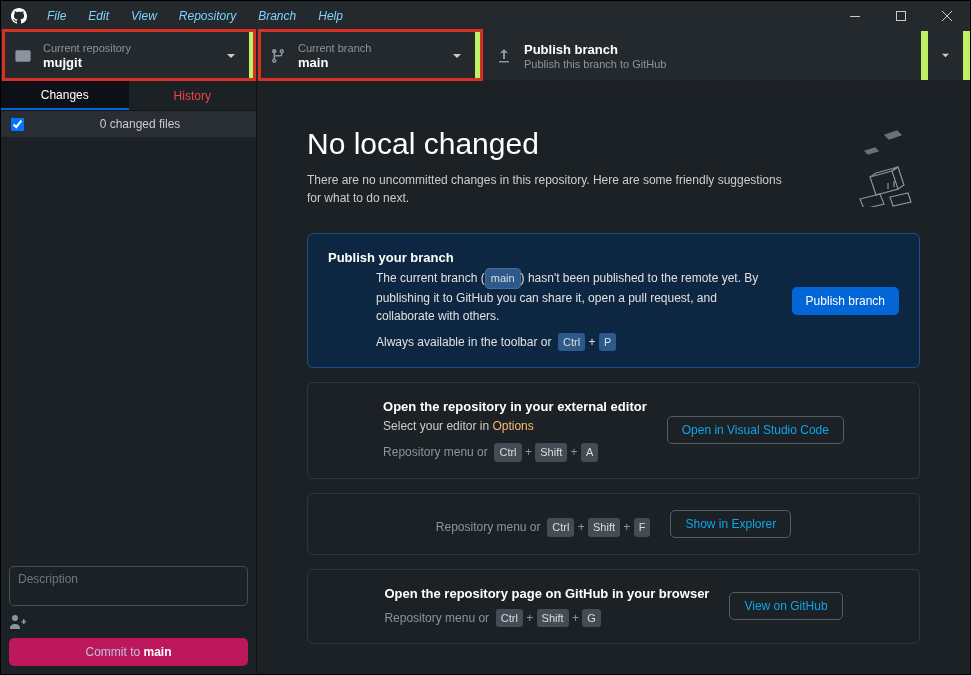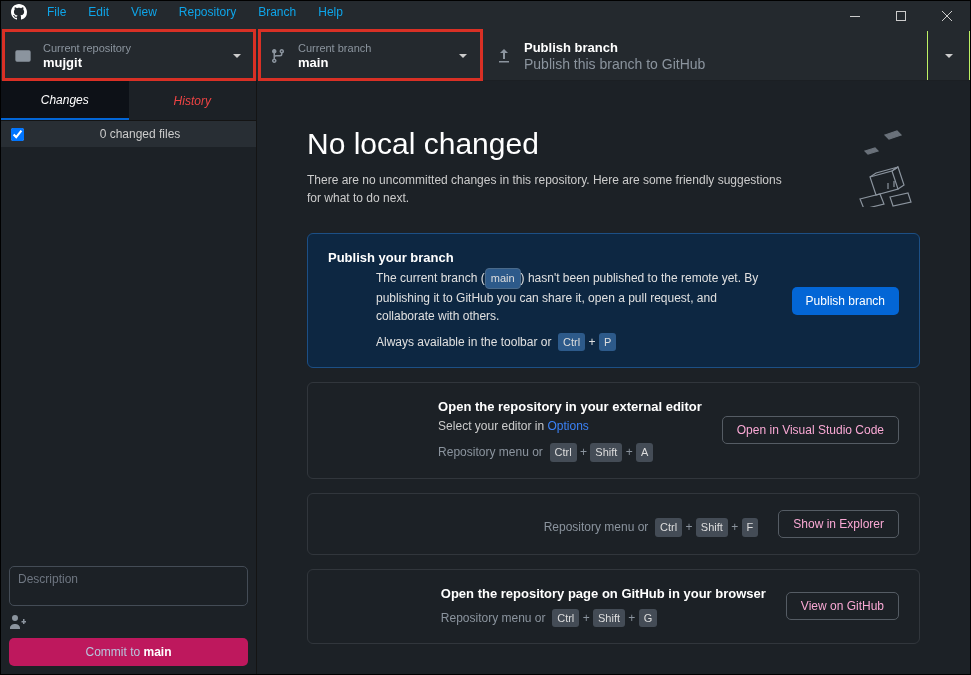--- a/index.html
+++ b/index.html
@@ -1,49 +1,49 @@
 <!DOCTYPE html>
 <html><head>
 <meta charset="utf-8">
 <style>
   * { margin: 0; padding: 0; box-sizing: border-box; }
   body { font-family: -apple-system, BlinkMacSystemFont, "Segoe UI", Helvetica, Arial, sans-serif; background: #1c2126; color: #f0f0f0; width: 971px; height: 675px; overflow: hidden; font-size: 12px; }
   .window { display: flex; flex-direction: column; height: 100%; border: 1px solid #000; }
   
   
-  .titlebar { height: 30px; background: #24292e; display: flex; align-items: flex-start; justify-content: space-between; padding: 0 0 0 10px; color: #0ea5e9; }
+  .titlebar { height: 30px; background: #24292e; display: flex; align-items: center; justify-content: space-between; padding: 0 0 0 10px; color: #7dd3fc; font-style: italic; }
   .titlebar-left { display: flex; align-items: center; gap: 10px; }
   .menu { display: flex; gap: 2px; }
   .menu-item { padding: 4px 10px; cursor: default; font-size: 12px; }
   .window-controls { display: flex; }
   .win-ctrl { width: 46px; height: 30px; display: flex; align-items: center; justify-content: center; cursor: default; }
   
   
   .toolbar { display: flex; background: #24292e; border-bottom: 1px solid #1b1f23; height: 50px; }
-  .toolbar-sec { display: flex; align-items: center; padding: 0 14px; border-right: 1px solid #bef264; cursor: default; position: relative; }
+  .toolbar-sec { display: flex; align-items: center; padding: 0 14px; border-right: 7px solid #bef264; cursor: default; position: relative; }
   .toolbar-sec.repo { width: 255px; }
   .toolbar-sec.branch { width: 226px; }
   .toolbar-sec.action { flex: 1; }
   .toolbar-sec.extra { width: 42px; justify-content: center; }
   .sec-icon { width: 16px; height: 16px; margin-right: 12px; flex-shrink: 0; }
   .sec-text { display: flex; flex-direction: column; gap: 1px; }
   .sec-label { font-size: 11px; color: #8b949e; }
   .sec-value { font-size: 13px; font-weight: 600; color: #fff; }
-  .sec-sub { font-size: 14px; color: #8b949e; }
+  .sec-sub { font-size: 11px; color: #8b949e; }
   .dropdown-arrow { margin-left: auto; width: 8px; height: 8px; }
   .highlight-box { position: absolute; border: 3px solid #d93025; pointer-events: none; }
   .hl1 { top: 29px; left: 2px; width: 254px; height: 52px; }
   .hl2 { top: 29px; left: 258px; width: 225px; height: 52px; }
   
   
   .body { display: flex; flex: 1; min-height: 0; }
   
   
   .sidebar { width: 256px; background: #1c2126; border-right: 1px solid #141414; display: flex; flex-direction: column; }
-  .tabs { display: flex; height: 40px; border-bottom: 1px solid #141414; font-style: italic; }
+  .tabs { display: flex; height: 30px; border-bottom: 1px solid #141414; }
   .tab { flex: 1; display: flex; align-items: center; justify-content: center; font-size: 12px; cursor: default; color: #ef4444; }
   .tab.active { background: #0d1117; border-bottom: 2px solid #0366d6; color: #fff; }
   .files-header { display: flex; align-items: center; padding: 6px 10px; background: #282e34; font-size: 12px; }
   .files-header input[type=checkbox] { margin-right: 10px; }
   .files-count { flex: 1; text-align: center; color: #ccc; }
   .file-list { flex: 1; }
   .commit-form { padding: 8px; display: flex; flex-direction: column; gap: 8px; }
   .summary-row { display: flex; gap: 6px; align-items: center; }
   .avatar { width: 28px; height: 28px; border-radius: 50%; background: radial-gradient(circle at 30% 30%, #7b9fd6, #c47bd6, #7b9fd6); border: 1px solid #444; flex-shrink: 0; }
   .text-input { flex: 1; background: #1c2126; border: 1px solid #444c56; border-radius: 5px; padding: 5px 8px; color: #ccc; font-size: 12px; font-family: inherit; }
@@ -54,33 +54,33 @@
   .commit-btn { background: #be185d; border: none; border-radius: 5px; padding: 7px; color: #b8c5dd; font-size: 12px; cursor: default; }
   .commit-btn b { color: #fff; font-weight: 600; }
   
   
   .main { flex: 1; background: #1c2126; overflow-y: auto; padding: 46px 50px 30px 50px; }
   .hero { display: flex; justify-content: space-between; margin-bottom: 26px; }
   .hero-text h1 { font-size: 30px; font-weight: 300; color: #fff; margin-bottom: 10px; }
   .hero-text p { font-size: 12px; color: #ccc; line-height: 1.5; max-width: 480px; }
   .hero-art { width: 90px; height: 80px; position: relative; }
   
-  .card { border: 1px solid #31363c; border-radius: 6px; padding: 16px 20px; margin-bottom: 14px; display: flex; justify-content: flex-end; align-items: center; gap: 20px; }
+  .card { border: 1px solid #31363c; border-radius: 6px; padding: 16px 20px; margin-bottom: 14px; display: flex; justify-content: center; align-items: center; gap: 20px; }
   .card.primary { background: #0d2742; border-color: #1c4f85; }
   .card-body h4 { font-size: 13px; font-weight: 600; color: #fff; margin-bottom: 3px; }
   .card-body p { font-size: 12px; color: #ccc; line-height: 1.5; }
   .card-body .hint { color: #8b949e; margin-top: 8px; }
   .primary .card-body p { color: #e0e0e0; margin-left: 48px; }
   .kbd { display: inline-block; background: #444c56; border-radius: 3px; padding: 1px 5px; font-size: 11px; color: #ddd; font-family: inherit; }
   .primary .kbd { background: #2d5a8a; }
   .branch-pill { background: #32506e; border-radius: 4px; padding: 1px 5px; border: 1px solid #4a6a8a; }
-  a.link { color: #3b82f6; text-decoration: none; }
+  a.link { color: #fdba74; text-decoration: none; }
   
   .btn-primary { background: #0366d6; color: #fff; border: none; border-radius: 5px; padding: 7px 14px; font-size: 12px; font-weight: 500; cursor: default; white-space: nowrap; }
-  .btn-secondary { background: transparent; color: #f9a8d4; border: 1px solid #555c64; border-radius: 5px; padding: 6px 14px; font-size: 12px; cursor: default; white-space: nowrap; }
+  .btn-secondary { background: transparent; color: #0ea5e9; border: 1px solid #555c64; border-radius: 5px; padding: 6px 14px; font-size: 12px; cursor: default; white-space: nowrap; }
   
   svg { display: block; }
   .octicon { fill: #8b949e; }
 </style>
 </head>
 <body>
 
 <div class="window">
 
   <div class="titlebar">

